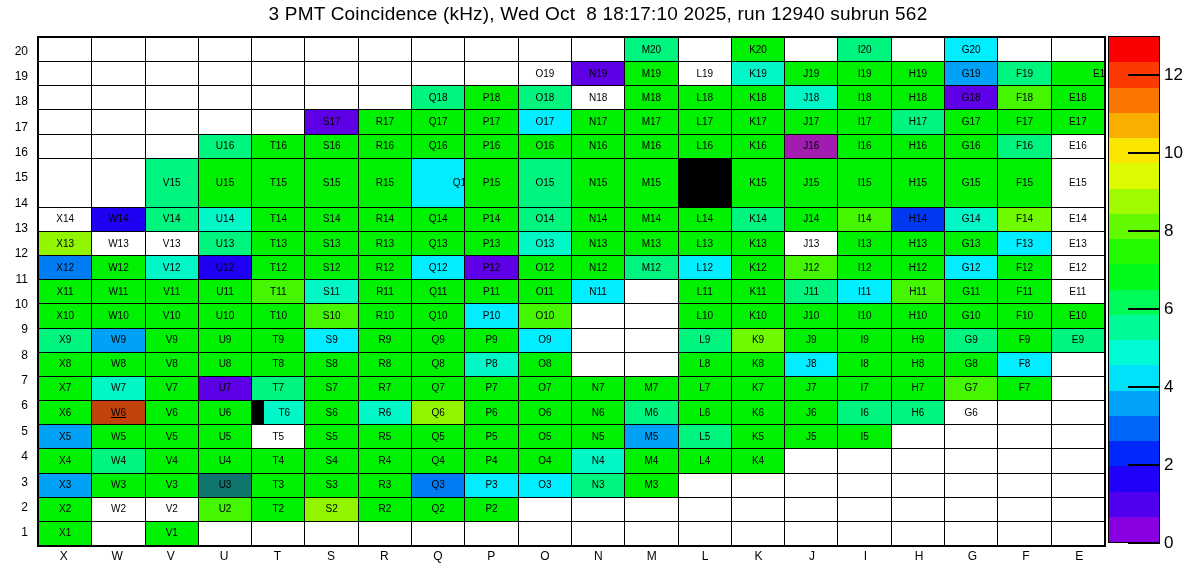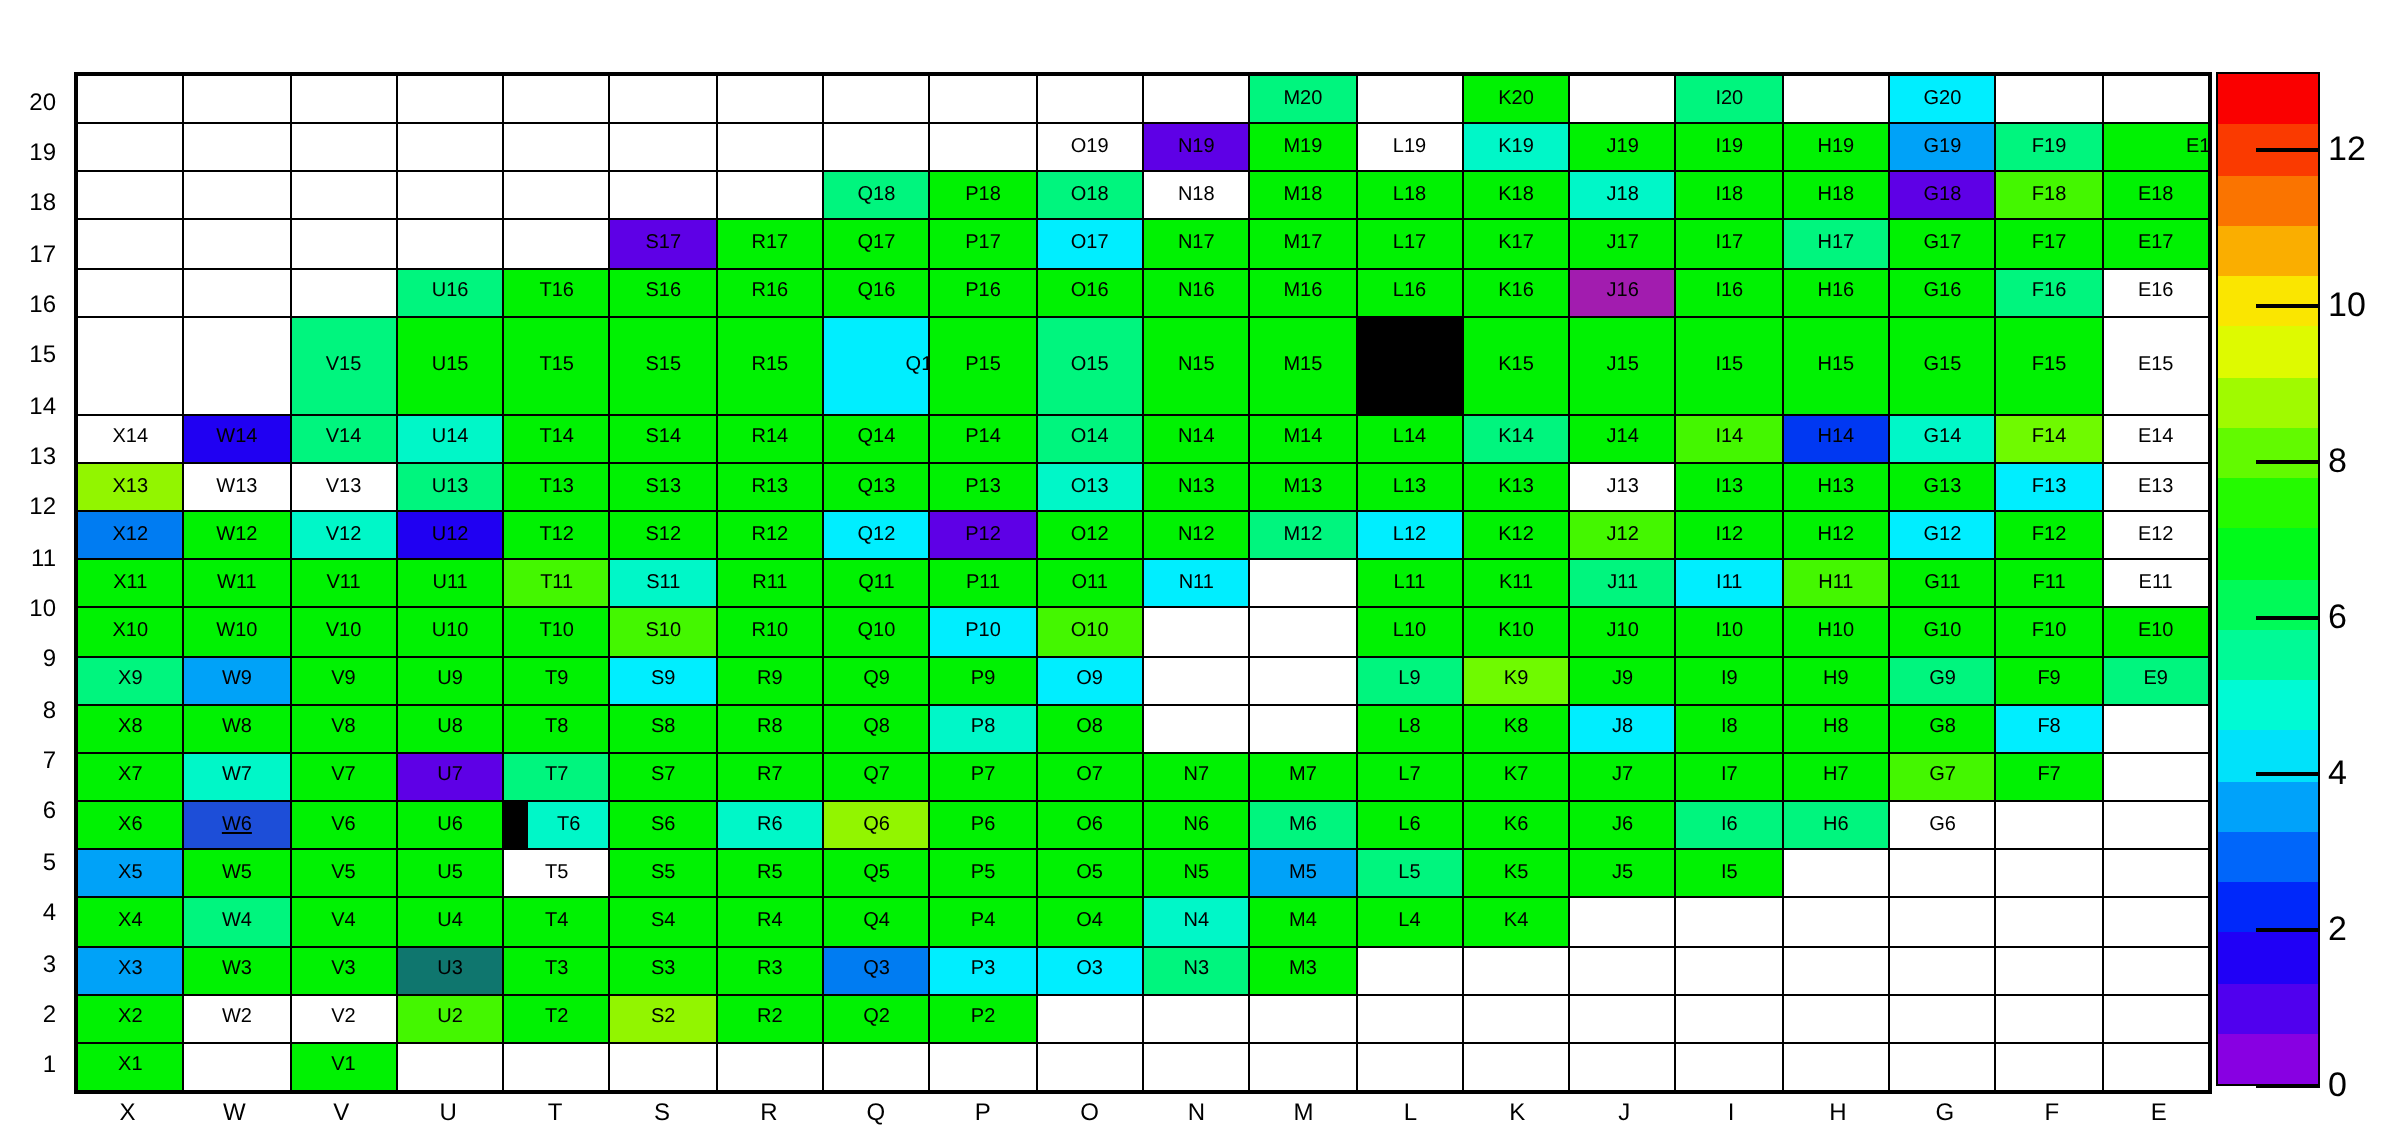--- a/index.html
+++ b/index.html
@@ -21,20 +21,21 @@
   .colorbar{position:absolute;left:1108px;top:36px;width:52px;height:507px;
             border:1px solid #000;box-sizing:border-box;display:flex;flex-direction:column;}
   .colorbar div{flex:1;}
   .cbtick-line{position:absolute;width:32px;height:2px;background:#000;left:1128px;}
   .cbtick-label{position:absolute;left:1164px;width:32px;font-size:17px;text-align:left;}
 </style>
 </head>
 <body>
 
 <div class="canvas">
+  <div class="title">3 PMT Coincidence (kHz), Wed Oct  8 18:17:10 2025, run 12940 subrun 562</div>
   <div class="ylabels">
       <div>20</div>
       <div>19</div>
       <div>18</div>
       <div>17</div>
       <div>16</div>
       <div>15</div>
       <div>14</div>
       <div>13</div>
       <div>12</div>
@@ -325,21 +326,21 @@
       <div class="cell" style="background: rgb(0, 242, 2);">M7</div>
       <div class="cell" style="background: rgb(0, 242, 2);">L7</div>
       <div class="cell" style="background: rgb(0, 242, 2);">K7</div>
       <div class="cell" style="background: rgb(0, 242, 2);">J7</div>
       <div class="cell" style="background: rgb(0, 242, 2);">I7</div>
       <div class="cell" style="background: rgb(0, 242, 2);">H7</div>
       <div class="cell" style="background: rgb(68, 247, 0);">G7</div>
       <div class="cell" style="background: rgb(0, 242, 2);">F7</div>
       <div class="cell" style="background: rgb(255, 255, 255);"></div>
       <div class="cell" style="background: rgb(0, 242, 2);">X6</div>
-      <div class="cell" style="background: #1d4ed8; text-decoration: underline;">W6</div>
+      <div class="cell" style="background: #c2410c; text-decoration: underline;">W6</div>
       <div class="cell" style="background: rgb(0, 242, 2);">V6</div>
       <div class="cell" style="background: rgb(0, 242, 2);">U6</div>
       <div class="cell" style="background: rgb(0, 247, 200); margin-left: 12px;">T6</div>
       <div class="cell" style="background: rgb(0, 242, 2);">S6</div>
       <div class="cell" style="background: rgb(0, 247, 200);">R6</div>
       <div class="cell" style="background: rgb(146, 245, 0);">Q6</div>
       <div class="cell" style="background: rgb(0, 242, 2);">P6</div>
       <div class="cell" style="background: rgb(0, 242, 2);">O6</div>
       <div class="cell" style="background: rgb(0, 242, 2);">N6</div>
       <div class="cell" style="background: rgb(0, 245, 126);">M6</div>

